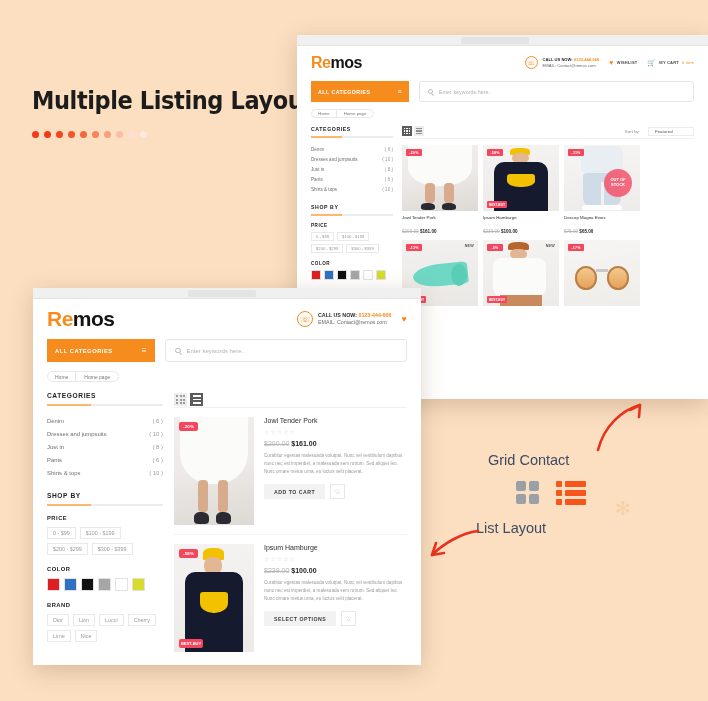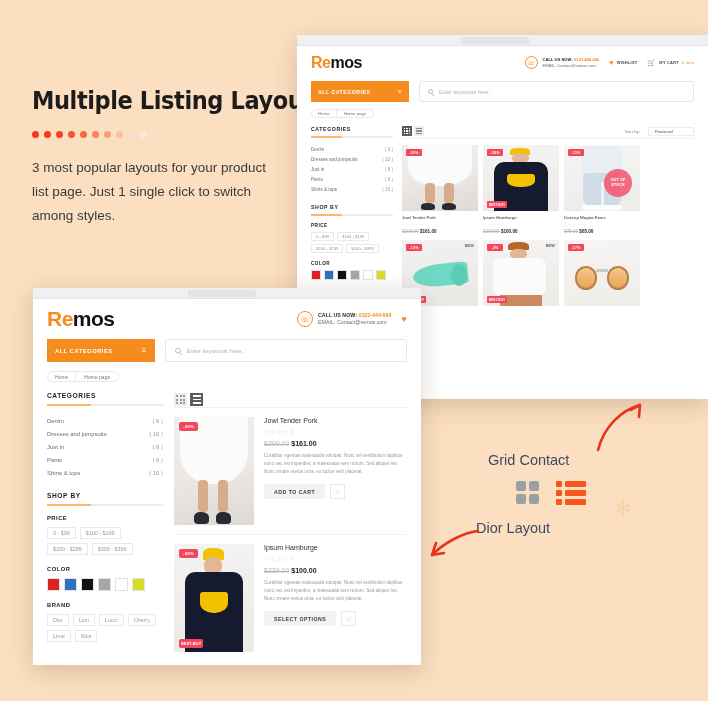--- a/index.html
+++ b/index.html
@@ -175,21 +175,20 @@
         <i style="background: rgb(244, 57, 26);"></i>
         <i style="background: rgb(245, 68, 31);"></i>
         <i style="background: rgb(245, 84, 43);"></i>
         <i style="background: rgb(246, 102, 59);"></i>
         <i style="background: rgb(248, 131, 92);"></i>
         <i style="background: rgb(250, 158, 127);"></i>
         <i style="background: rgb(252, 189, 168);"></i>
         <i style="background: rgb(253, 222, 211);"></i>
         <i style="background: rgb(253, 232, 221);"></i>
       </div>
-    <div class="promo-body">3 most popular layouts for your product list page. Just 1 single click to switch among styles.</div>
   </div>
 
   <div class="win" style="left:297px; top:35px; width:411px; height:364px;">
     <div class="win-bar">
         <div class="tabstub"></div>
       </div>
     <div class="win-body" style="height:353px;">
 
       <div class="shop-head" style="height:33px;">
         <div class="logo" style="font-size:16px;">
@@ -582,21 +581,21 @@
                   </div>
                 </div>
               </div>
             </div>
         </div>
       </div>
     </div>
   </div>
 
   <div class="annot" style="left:488px; top:452px;">Grid Contact</div>
-  <div class="annot" style="left:476px; top:520px;">Dior Layout</div>
+  <div class="annot" style="left:476px; top:520px;">List Layout</div>
 
   <div style="position:absolute; left:516px; top:481px;" class="icon-grid-gray">
     <i></i>
       <i></i>
       <i></i>
       <i></i>
   </div>
   <div style="position:absolute; left:556px; top:481px;" class="icon-list-orange">
     <span class="ln">
         <i class="b"></i>

